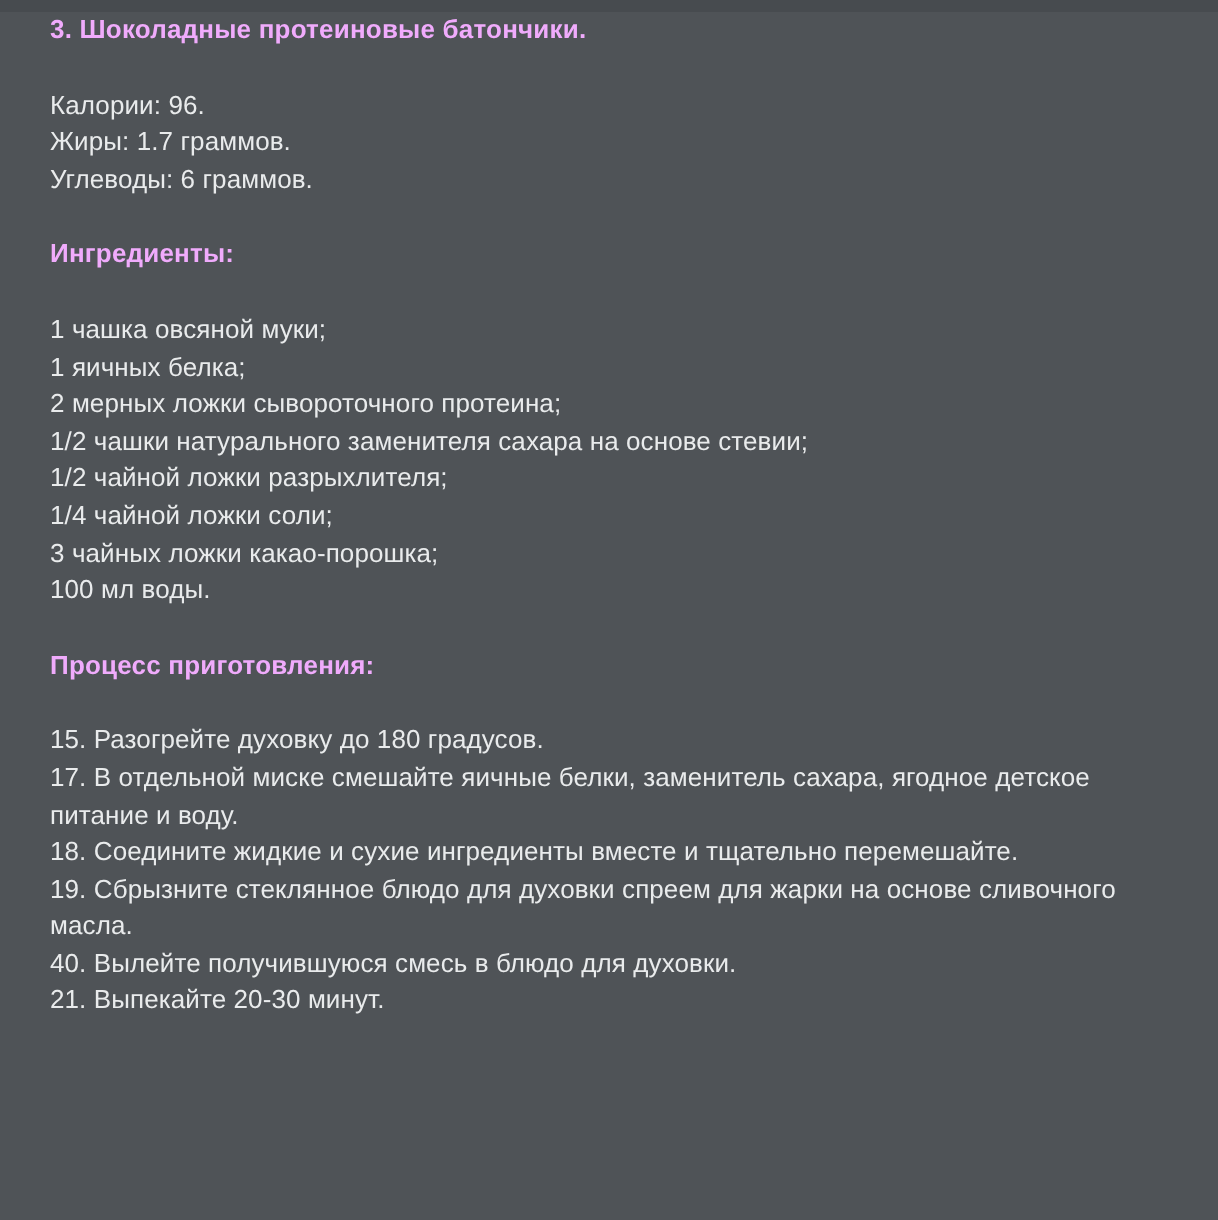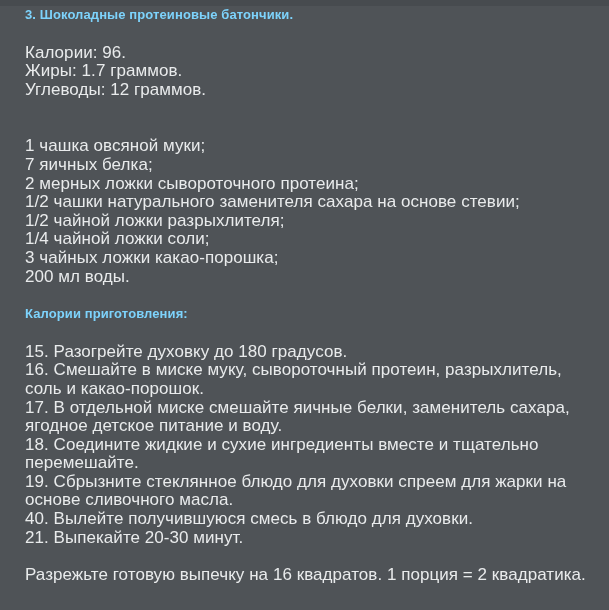--- a/index.html
+++ b/index.html
@@ -32,30 +32,30 @@
   .content {
     position: absolute;
     top: 6px;
     left: 0;
     width: 609px;
     padding: 0 14px 0 25px;
     box-sizing: border-box;
   }
   .line {
     color: #e9ebec;
-    font-size: 17px;
+    font-size: 13px;
     line-height: 18.6px;
     letter-spacing: 0.05px;
     white-space: normal;
     word-wrap: break-word;
     text-rendering: optimizeLegibility;
   }
   .heading {
     font-weight: bold;
-    color: #7dd3fc;
+    color: #f0abfc;
     font-size: 13px;
     line-height: 18.6px;
     letter-spacing: 0.1px;
   }
   .spacer-lg { height: 19px; }
   .spacer-md { height: 19px; }
   .block { margin: 0; padding: 0; }
 </style>
 </head>
 <body>
@@ -66,53 +66,52 @@
 
   <div class="content">
 
     <div class="heading">3. Шоколадные протеиновые батончики.</div>
 
     <div class="spacer-lg"></div>
 
     <div class="block">
       <div class="line">Калории: 96.</div>
       <div class="line">Жиры: 1.7 граммов.</div>
-      <div class="line">Углеводы: 12 граммов.</div>
+      <div class="line">Углеводы: 6 граммов.</div>
     </div>
 
     <div class="spacer-md"></div>
 
+    <div class="heading">Ингредиенты:</div>
 
     <div class="spacer-md"></div>
 
     <div class="block">
       <div class="line">1 чашка овсяной муки;</div>
-      <div class="line">7 яичных белка;</div>
+      <div class="line">1 яичных белка;</div>
       <div class="line">2 мерных ложки сывороточного протеина;</div>
       <div class="line">1/2 чашки натурального заменителя сахара на основе стевии;</div>
       <div class="line">1/2 чайной ложки разрыхлителя;</div>
       <div class="line">1/4 чайной ложки соли;</div>
       <div class="line">3 чайных ложки какао-порошка;</div>
-      <div class="line">200 мл воды.</div>
+      <div class="line">100 мл воды.</div>
     </div>
 
     <div class="spacer-md"></div>
 
-    <div class="heading">Калории приготовления:</div>
+    <div class="heading">Процесс приготовления:</div>
 
     <div class="spacer-md"></div>
 
     <div class="block">
       <div class="line">15. Разогрейте духовку до 180 градусов.</div>
-      <div class="line">16. Смешайте в миске муку, сывороточный протеин, разрыхлитель, соль и какао-порошок.</div>
       <div class="line">17. В отдельной миске смешайте яичные белки, заменитель сахара, ягодное детское питание и воду.</div>
       <div class="line">18. Соедините жидкие и сухие ингредиенты вместе и тщательно перемешайте.</div>
       <div class="line">19. Сбрызните стеклянное блюдо для духовки спреем для жарки на основе сливочного масла.</div>
       <div class="line">40. Вылейте получившуюся смесь в блюдо для духовки.</div>
       <div class="line">21. Выпекайте 20-30 минут.</div>
     </div>
 
     <div class="spacer-md"></div>
 
-    <div class="line">Разрежьте готовую выпечку на 16 квадратов. 1 порция = 2 квадратика.</div>
 
   </div>
 </div>
 
 </body></html>

